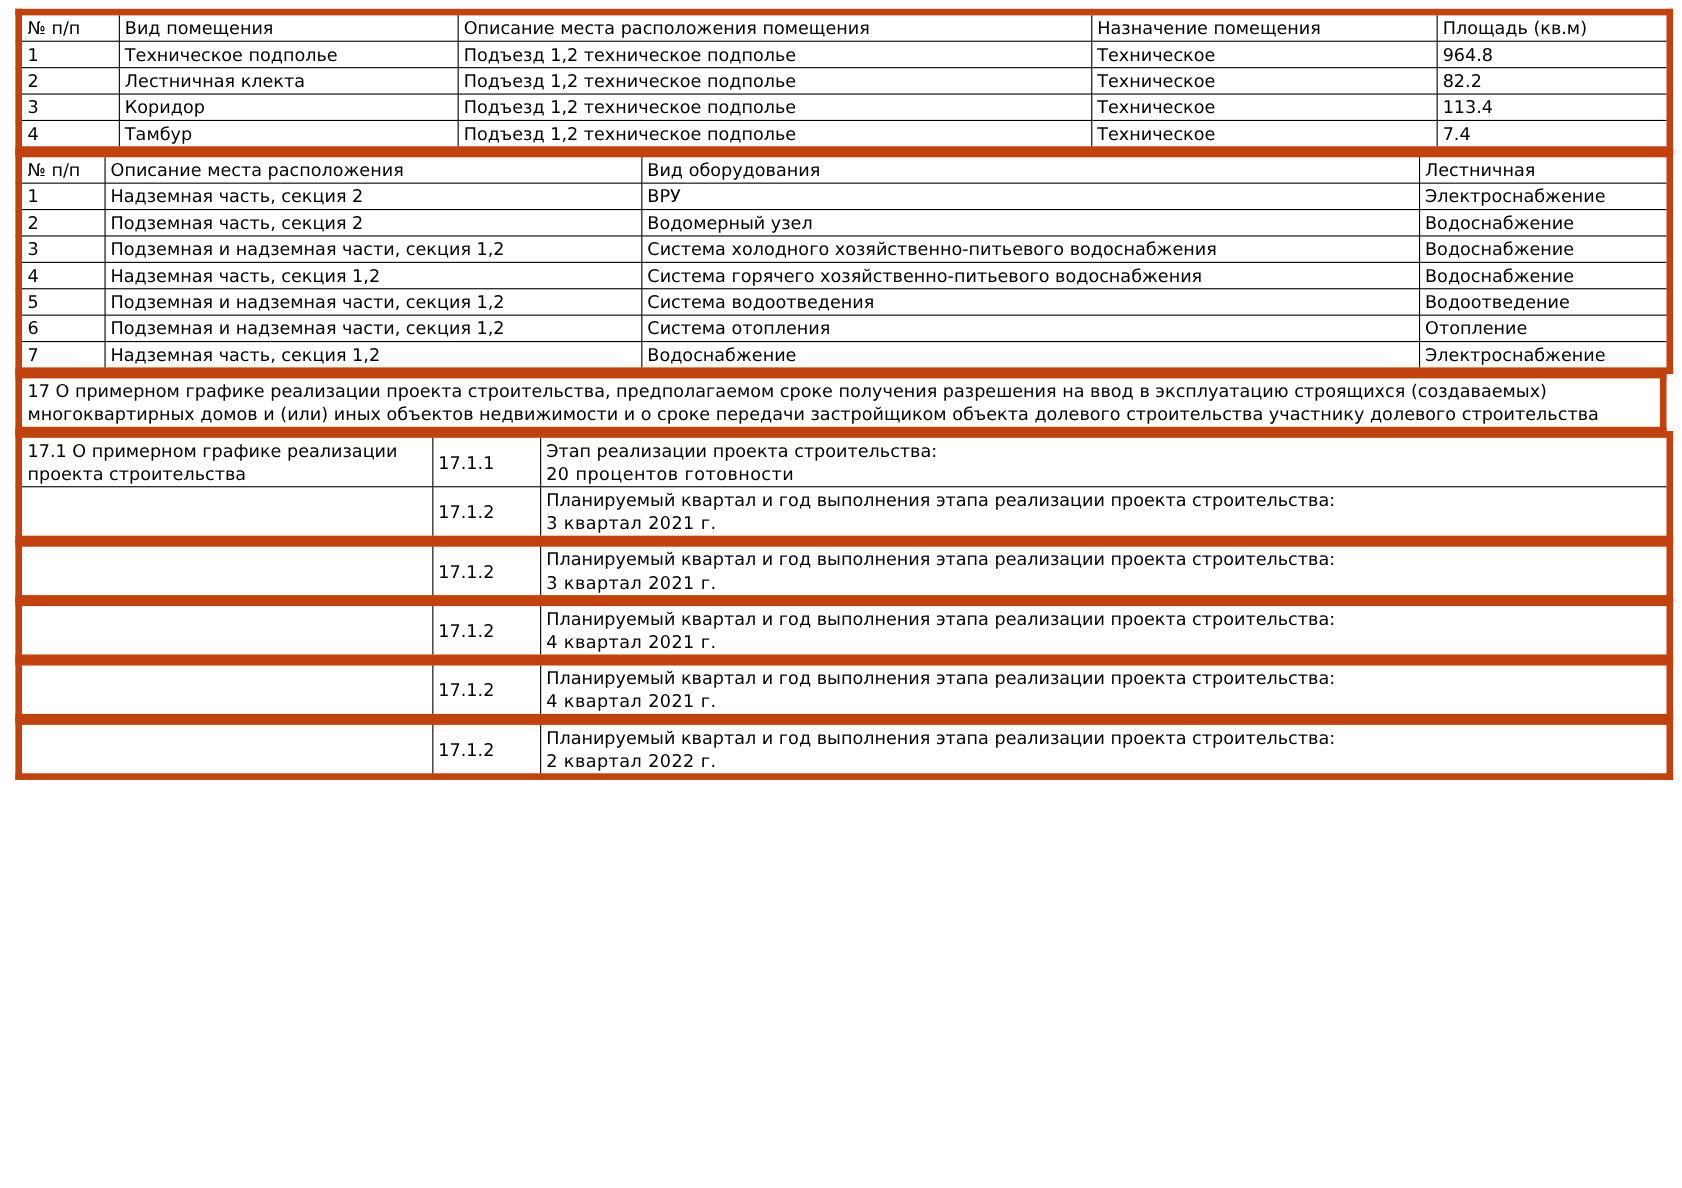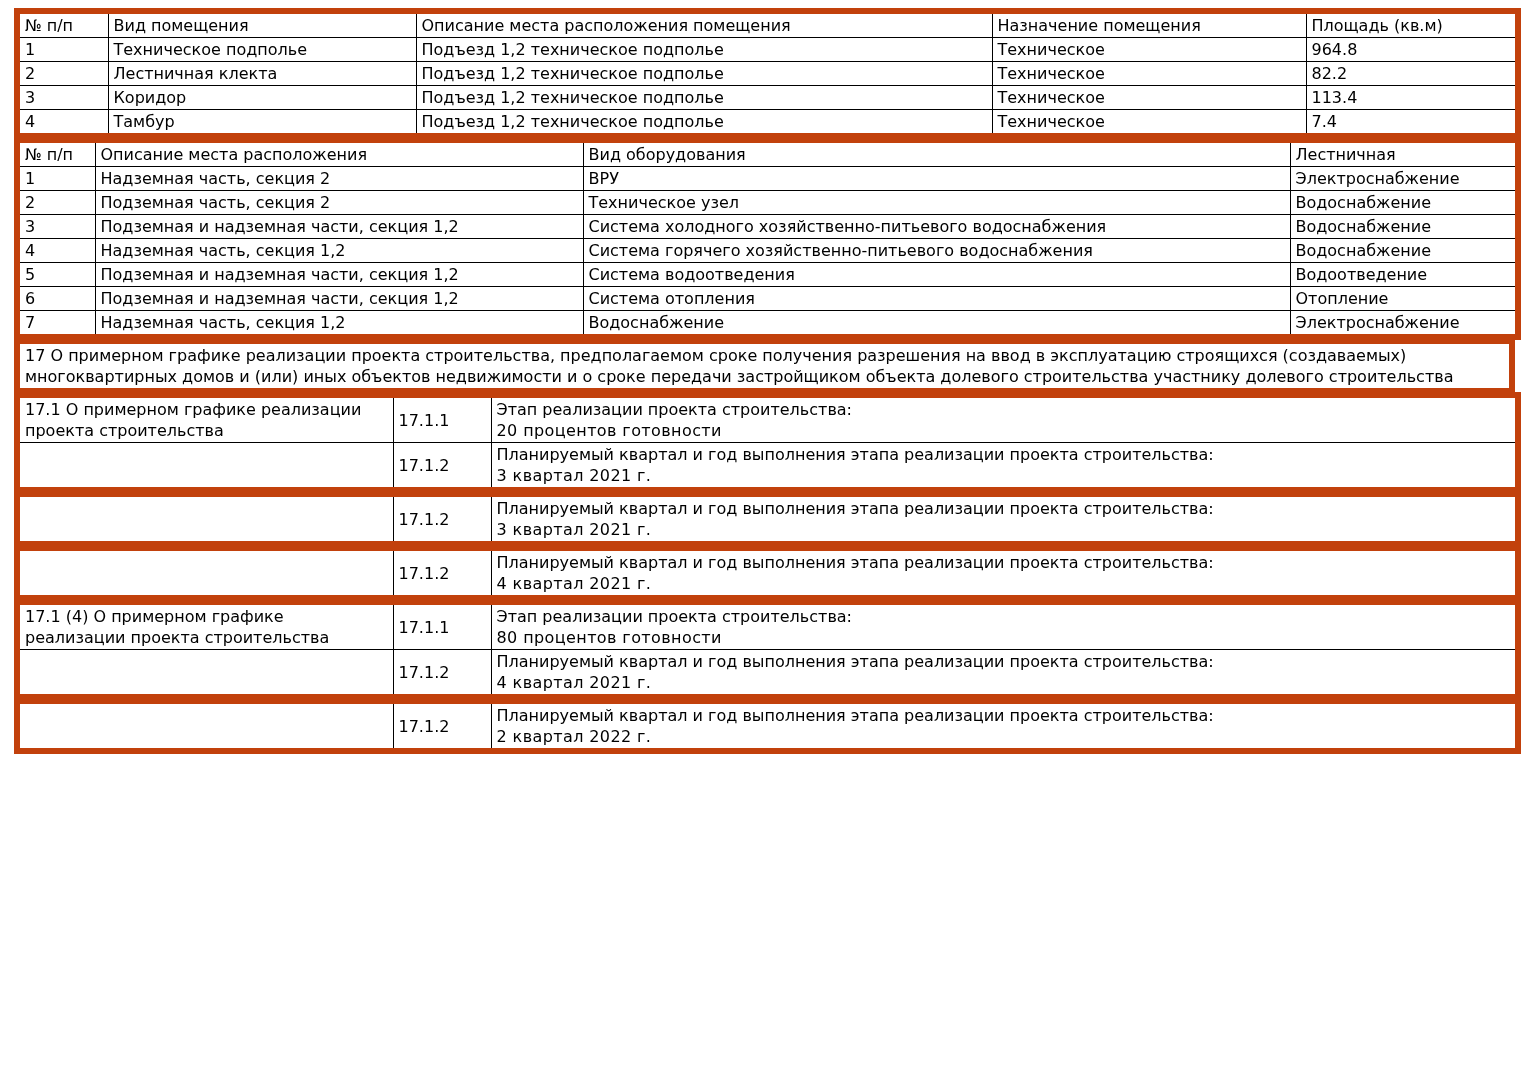--- a/index.html
+++ b/index.html
@@ -97,21 +97,21 @@
     </tr>
     <tr class="h24">
       <td>1</td>
       <td>Надземная часть, секция 2</td>
       <td>ВРУ</td>
       <td>Электроснабжение</td>
     </tr>
     <tr class="h24">
       <td>2</td>
       <td>Подземная часть, секция 2</td>
-      <td>Техническое узел</td>
+      <td>Водомерный узел</td>
       <td>Водоснабжение</td>
     </tr>
     <tr class="h24">
       <td>3</td>
       <td>Подземная и надземная части, секция 1,2</td>
       <td>Система холодного хозяйственно-питьевого водоснабжения</td>
       <td>Водоснабжение</td>
     </tr>
     <tr class="h24">
       <td>4</td>
@@ -210,28 +210,20 @@
   </tbody>
     </table>
 
   <table>
     <colgroup>
         <col style="width:376px">
         <col style="width:98px">
         <col style="width:1027px">
       </colgroup>
     <tbody>
-        <tr class="h45">
-      <td class="top">17.1 (4) О примерном графике реализации проекта строительства</td>
-      <td>17.1.1</td>
-      <td class="top">
-        <div>Этап реализации проекта строительства:</div>
-        <div class="val">80 процентов готовности</div>
-      </td>
-    </tr>
     <tr class="h45">
       <td class="top"></td>
       <td>17.1.2</td>
       <td class="top">
         <div>Планируемый квартал и год выполнения этапа реализации проекта строительства:</div>
         <div class="val">4 квартал 2021 г.</div>
       </td>
     </tr>
   </tbody>
     </table>

